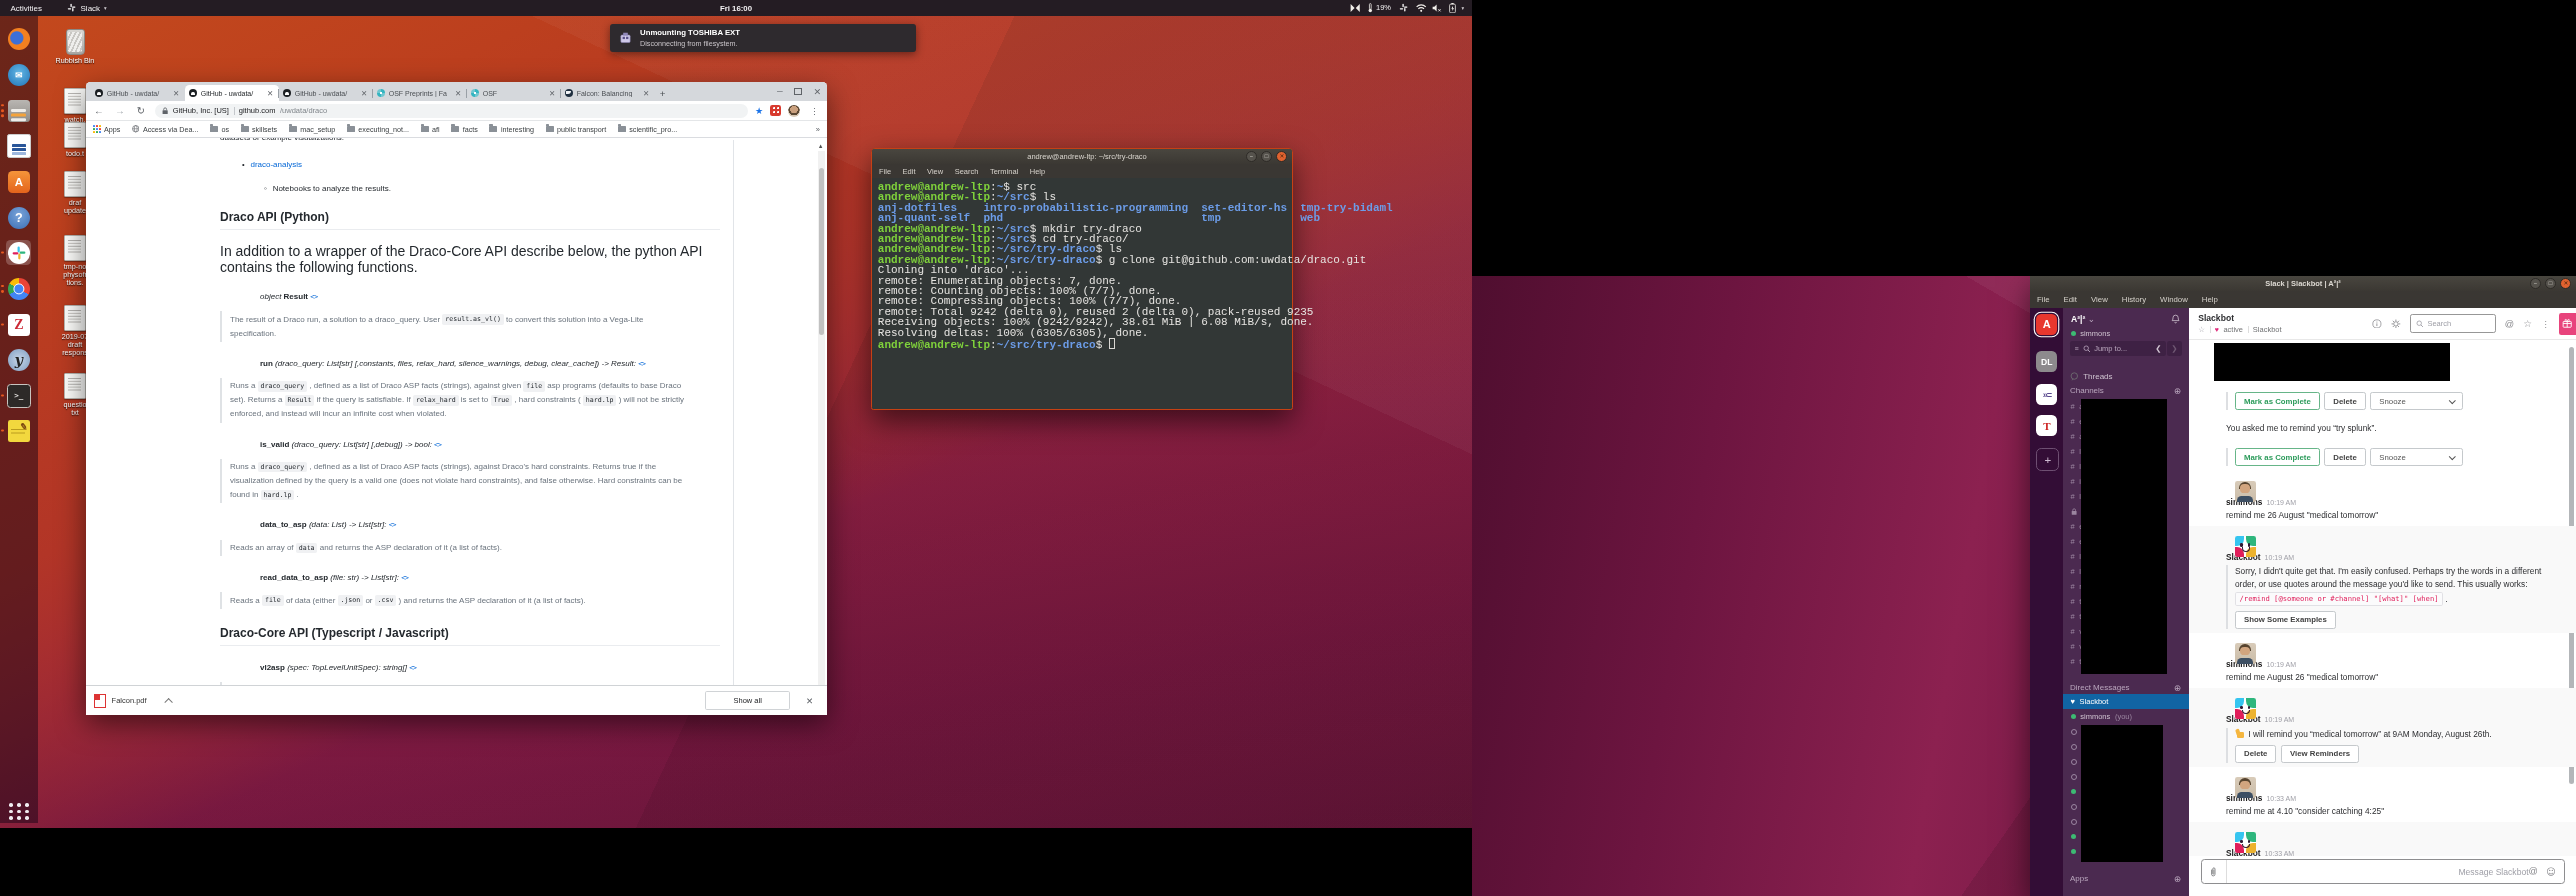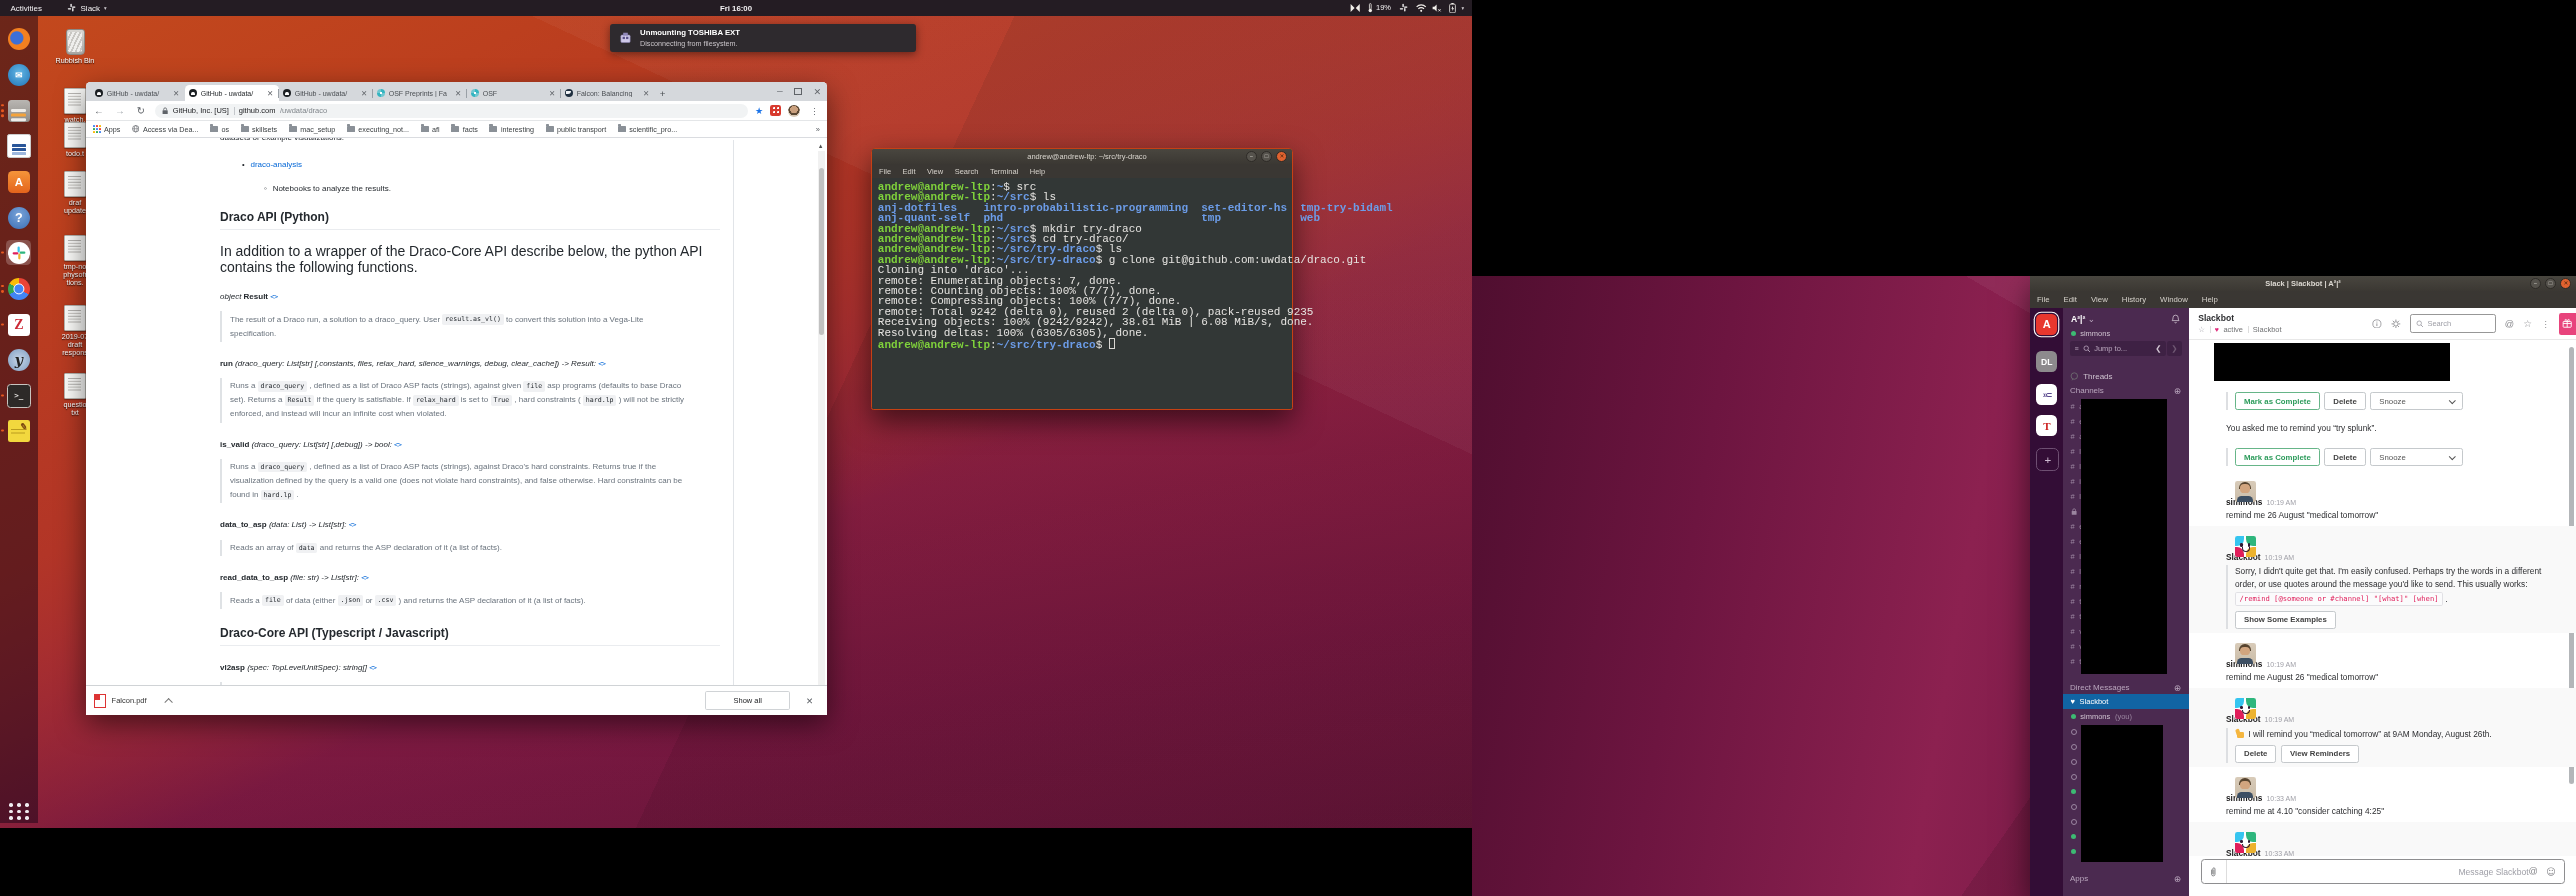--- a/index.html
+++ b/index.html
@@ -113,21 +113,21 @@
   #content .scrollbar{position:absolute;right:2.3px;top:12.6px;width:6.3px;bottom:0;background:#f1f1f1;}
   #content .scrollbar .thumb{position:absolute;left:0.6px;width:5.2px;top:17px;height:167px;background:#c1c1c1;border-radius:2.9px;}
   .rm-clip{height:5.2px;overflow:hidden;}
   .rm-clip div{margin-top:-4.6px;font-size:8px;color:#24292e;}
   .rm-li{margin:17px 0 0 22px;font-size:8px;display:flex;gap:5.8px;}
   .rm-li .dot{font-size:7.5px;}
   .rm-li a{color:#0366d6;text-decoration:none;}
   .rm-li2{margin:15px 0 0 44px;font-size:8px;display:flex;gap:5.8px;color:#24292e;}
   .rm-h2{margin-top:17px;font-size:12px;font-weight:bold;border-bottom:0.6px solid #eaecef;padding-bottom:5.2px;}
   .rm-p{margin-top:12.6px;font-size:14px;}
-  .rm-sig{margin-top:17px;font-size:8px;}
+  .rm-sig{margin-top:17px;font-size:8px;margin-left:40px;}
   .rm-sig b{font-weight:bold;}
   .rm-sig i{font-style:italic;}
   .rm-sig .anchor{color:#0366d6;font-family:"DejaVu Sans Mono",monospace;font-size:7px;letter-spacing:-0.6px;}
   .rm-quote{margin-top:10.4px;border-left:2.3px solid #dfe2e5;padding:1.2px 0 1.2px 8px;color:#6a737d;font-size:8px;line-height:14px;width:460px;}
   .codespan{font-family:"DejaVu Sans Mono",monospace;font-size:6.6px;background:#f0f1f3;border-radius:1.7px;padding:1.2px 2.9px;color:#24292e;}
   #dlbar{height:29px;border-top:0.6px solid #d0d3d6;display:flex;align-items:center;padding:0 8px;gap:5.8px;background:#fff;}
   .pdf-ic{width:9.8px;height:12px;background:#fff;border:0.6px solid #d33;position:relative;}
   .pdf-ic:after{content:"";position:absolute;left:0;top:0;width:4.6px;height:5.8px;background:#d33;}
   #dl-name{font-size:7.5px;color:#333;}
   #dl-caret{margin-left:15px;width:4.6px;height:4.6px;border-left:0.9px solid #777;border-top:0.9px solid #777;transform:rotate(45deg) translateY(1.7px);}

